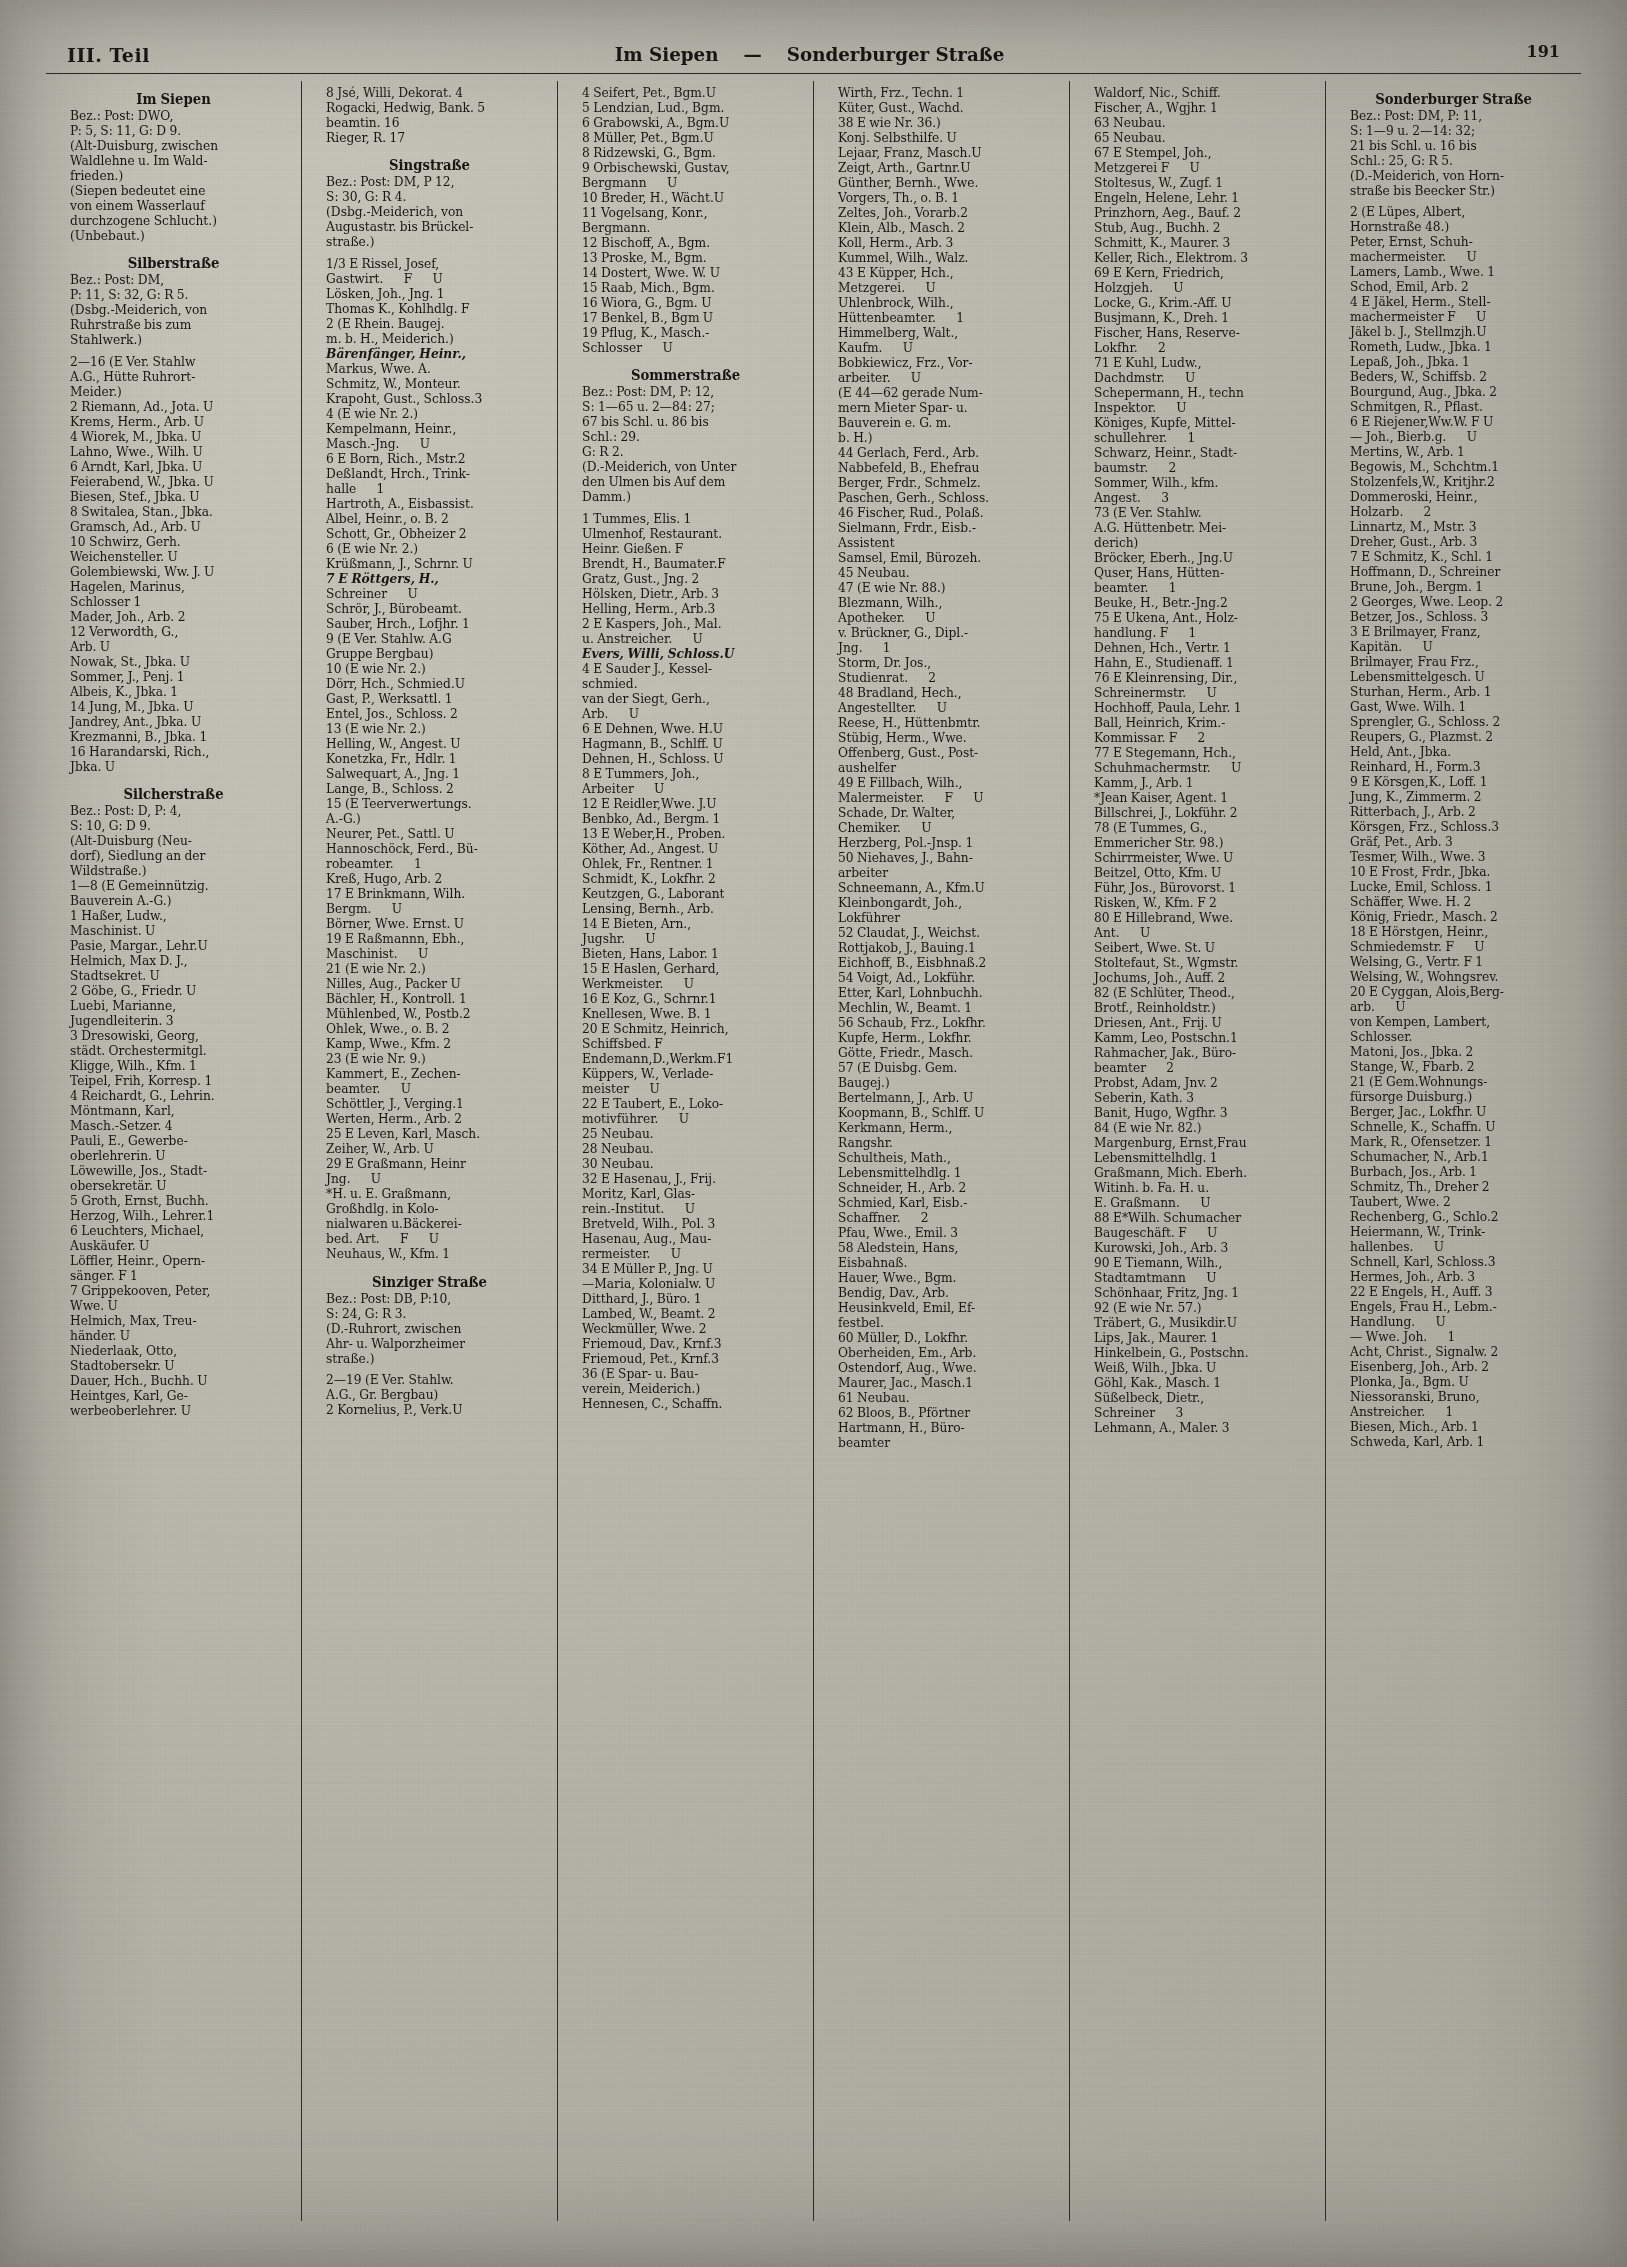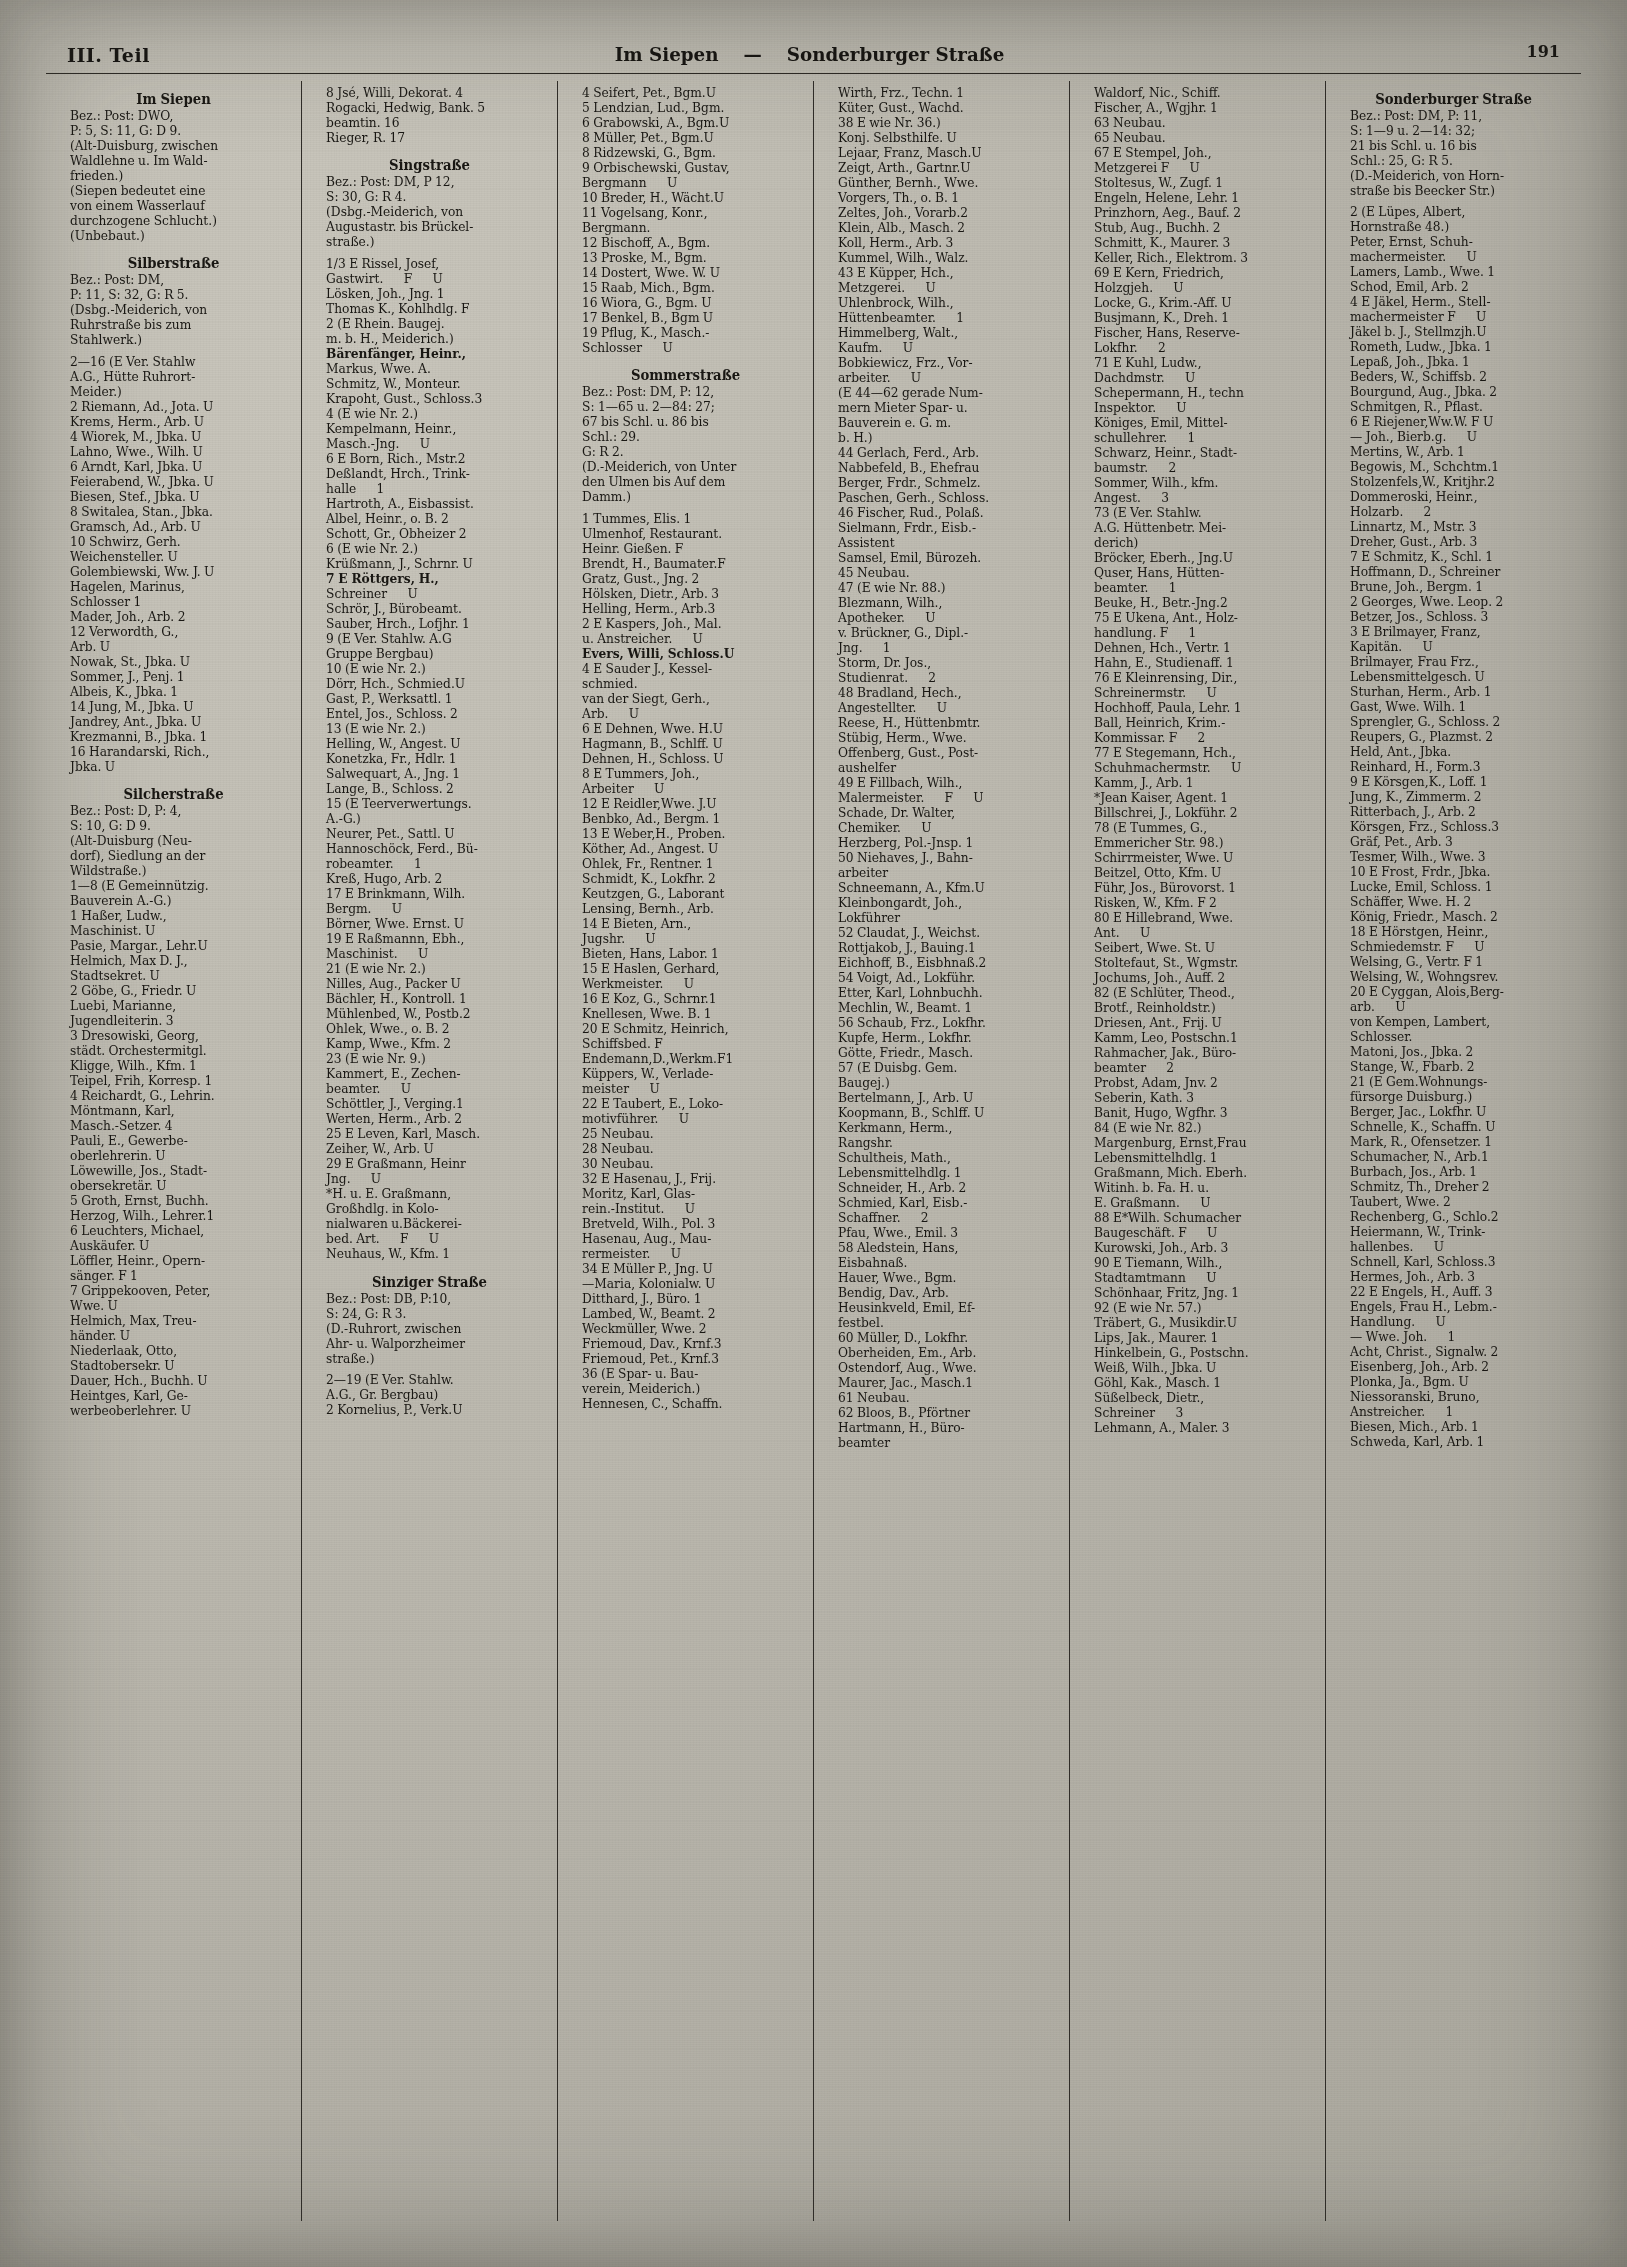--- a/index.html
+++ b/index.html
@@ -96,21 +96,21 @@
   }
   .col:last-child { border-right: none; }
 
   .col p {
     margin: 0;
     text-indent: 0;
     white-space: pre-wrap;
     word-spacing: -0.5px;
   }
   .ind { padding-left: 15.4px; text-indent: -15.4px; }
-  .b { font-weight: bold; }
+  .b { font-weight: bold; font-style: italic; }
   .center-head {
     text-align: center;
     font-weight: bold;
     font-size: 14.7px;
     padding: 5.8px 0 1.9px 0;
   }
   .gap { height: 6.8px; }
 
   
   .col { font-stretch: condensed; }
@@ -514,21 +514,21 @@
           <p class="ind">69 E Kern, Friedrich,</p>
           <p class="ind">Holzgjeh.      U</p>
           <p class="ind">Locke, G., Krim.-Aff. U</p>
           <p class="ind">Busjmann, K., Dreh. 1</p>
           <p class="ind">Fischer, Hans, Reserve-</p>
           <p class="ind">Lokfhr.      2</p>
           <p class="ind">71 E Kuhl, Ludw.,</p>
           <p class="ind">Dachdmstr.      U</p>
           <p class="ind">Schepermann, H., techn</p>
           <p class="ind">Inspektor.      U</p>
-          <p class="ind">Königes, Emil, Mittel-</p>
+          <p class="ind">Königes, Kupfe, Mittel-</p>
           <p class="ind">schullehrer.      1</p>
           <p class="ind">Schwarz, Heinr., Stadt-</p>
           <p class="ind">baumstr.      2</p>
           <p class="ind">Sommer, Wilh., kfm.</p>
           <p class="ind">Angest.      3</p>
           <p class="ind">73 (E Ver. Stahlw.</p>
           <p class="ind">A.G. Hüttenbetr. Mei-</p>
           <p class="ind">derich)</p>
           <p class="ind">Bröcker, Eberh., Jng.U</p>
           <p class="ind">Quser, Hans, Hütten-</p>

